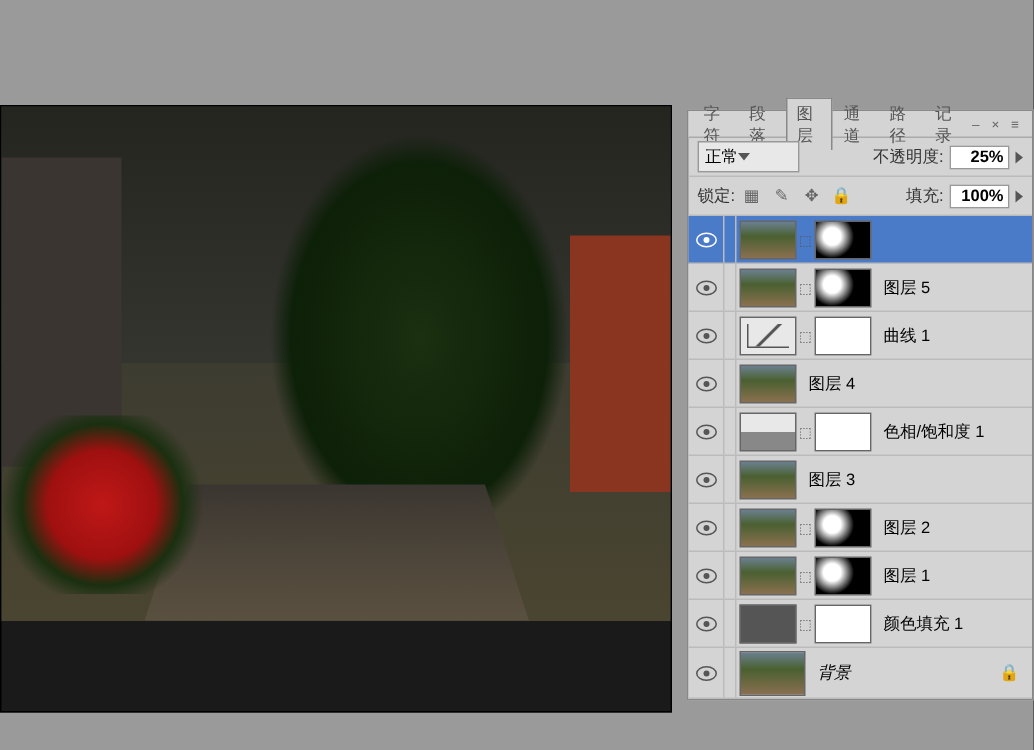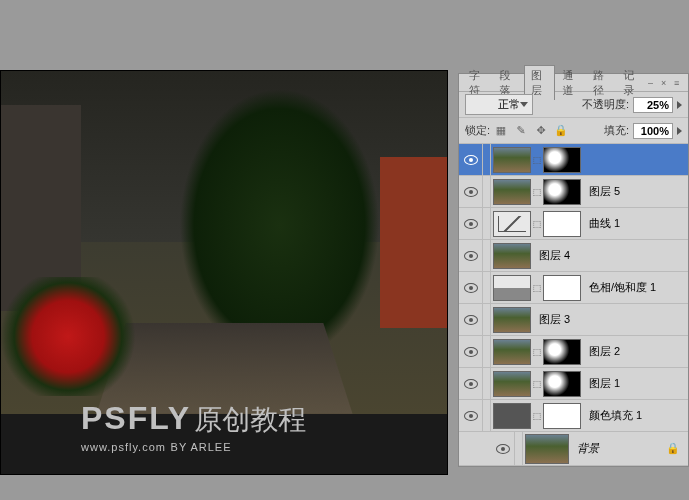--- a/index.html
+++ b/index.html
@@ -16,21 +16,21 @@
 .watermark .big{font-size:32px;font-weight:bold;letter-spacing:2px;}
 .watermark .cn{font-size:28px;}
 .watermark .small{font-size:13px;letter-spacing:1px;}
 .panel{position:absolute;right:0;top:73px;width:231px;background:#d4d4d4;border:1px solid #888;}
 .panel-top{display:flex;align-items:center;height:18px;background:#d4d4d4;border-bottom:1px solid #aaa;padding:0 4px;gap:2px;}
 .tab{padding:2px 6px;color:#555;cursor:pointer;}
 .tab.active{background:#d4d4d4;border:1px solid #888;border-bottom:none;}
 .ctrl-icons{margin-left:auto;display:flex;gap:3px;}
 .ctrl-icons span{width:10px;height:10px;font-size:9px;color:#666;cursor:pointer;}
 .row{display:flex;align-items:center;height:26px;padding:2px 6px;gap:4px;border-bottom:1px solid #bbb;}
-.dropdown{background:#e8e8e8;border:1px solid #999;padding:2px 4px;min-width:68px;display:flex;justify-content:flex-end;align-items:center;}
+.dropdown{background:#e8e8e8;border:1px solid #999;padding:2px 4px;min-width:68px;display:flex;justify-content:flex-start;align-items:center;}
 .arrow-d{width:0;height:0;border-left:4px solid transparent;border-right:4px solid transparent;border-top:5px solid #555;}
 .arrow-r{width:0;height:0;border-top:4px solid transparent;border-bottom:4px solid transparent;border-left:5px solid #555;}
 .label{color:#333;}
 .pct-input{background:#fff;border:1px solid #999;width:40px;padding:1px 3px;text-align:right;font-weight:bold;}
 .lock-icons{display:flex;gap:6px;align-items:center;}
 .lock-icons span{width:14px;height:14px;display:inline-flex;align-items:center;justify-content:center;color:#666;}
 .layers{max-height:340px;}
 .layer{display:flex;align-items:center;height:32px;border-bottom:1px solid #bbb;background:#d4d4d4;}
 .layer.selected{background:#4a7bc8;color:#fff;}
 .eye{width:24px;text-align:center;border-right:1px solid #bbb;height:100%;display:flex;align-items:center;justify-content:center;}
@@ -44,39 +44,35 @@
 .thumb.photo-t{background:linear-gradient(to bottom,#6a8090 0%,#4a6030 40%,#8a7050 100%);}
 .thumb.mask{background:radial-gradient(circle at 30% 40%,#fff 20%,#000 50%);}
 .thumb.mask-w{background:#fff;}
 .thumb.adj-curve{background:#e8e8e8;position:relative;}
 .thumb.adj-curve::after{content:"";position:absolute;left:4px;top:4px;right:4px;bottom:4px;border-bottom:1px solid #555;border-left:1px solid #555;background:linear-gradient(135deg,transparent 45%,#555 48%,#555 52%,transparent 55%);}
 .thumb.adj-hue{background:linear-gradient(to bottom,#e8e8e8 50%,#888 50%);}
 .thumb.adj-fill{background:#555;}
 .thumb.link{width:10px;background:none;border:none;display:flex;align-items:center;justify-content:center;font-size:9px;color:#555;}
 .layer-name{padding-left:6px;flex:1;}
 .lock-ind{margin-right:8px;color:#666;}
-.layer-bottom{height:34px;padding-left:32px;}
+.layer-bottom{height:34px;}
 .layer-bottom .thumb{width:44px;height:30px;}
 .italic{font-style:italic;}
 </style>
 </head>
 <body>
 
 <div class="canvas-area">
   <div class="photo">
     <div class="sky"></div>
     <div class="house-l"></div>
     <div class="house-r"></div>
     <div class="tree"></div>
     <div class="road"></div>
     <div class="flowers"></div>
-  </div>
-  <div class="watermark">
-    <div><span class="big">PSFLY</span> <span class="cn">原创教程</span></div>
-    <div class="small"><span>www.psfly.com</span> <span>BY ARLEE</span></div>
   </div>
 </div>
 
 <div class="panel">
   <div class="panel-top">
     <span class="tab">字符</span>
     <span class="tab">段落</span>
     <span class="tab active">图层</span>
     <span class="tab">通道</span>
     <span class="tab">路径</span>

